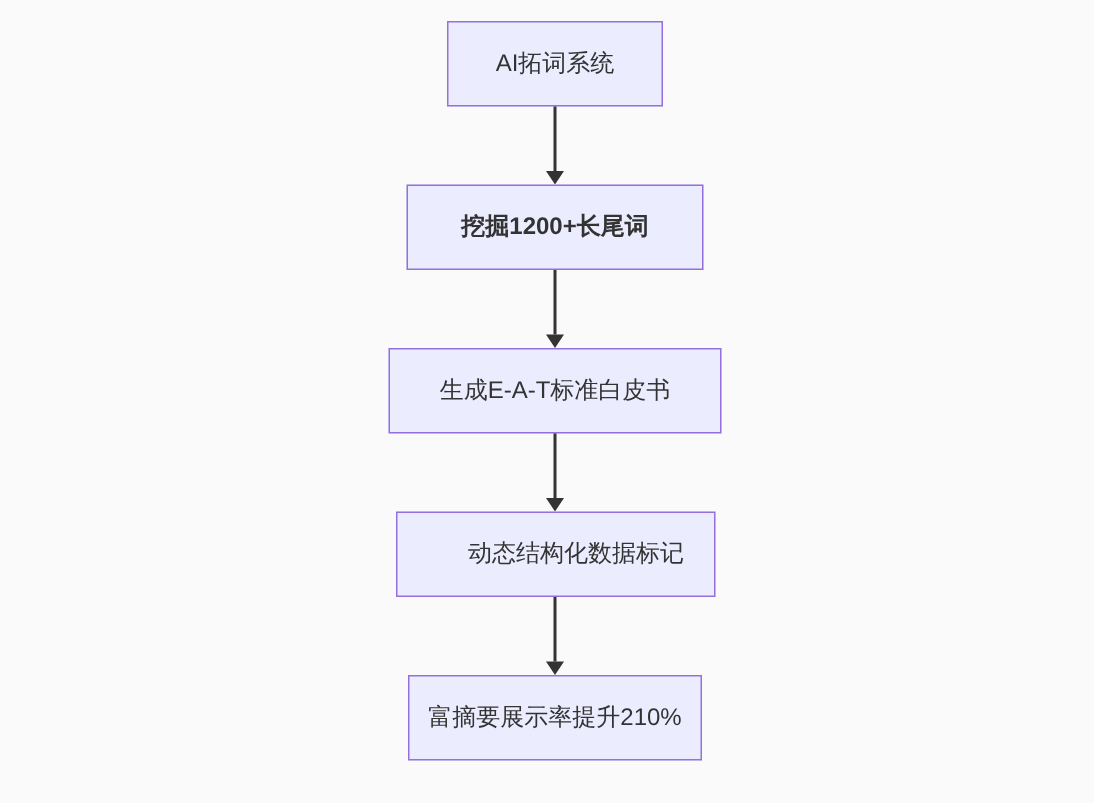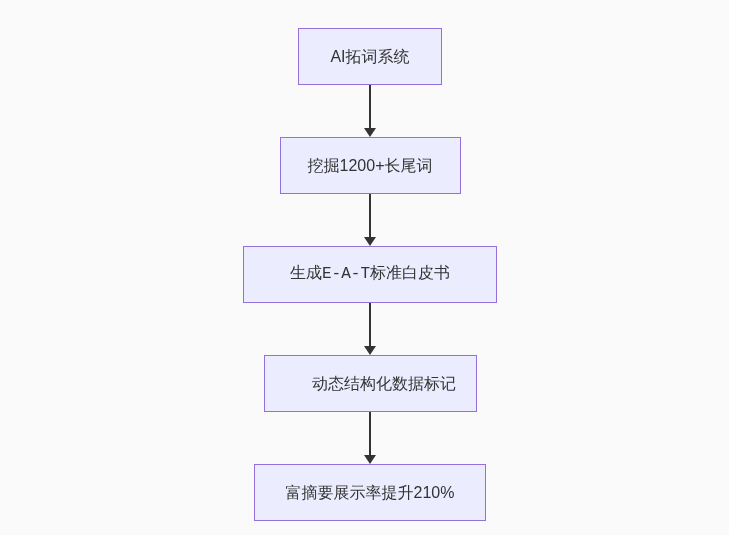--- a/index.html
+++ b/index.html
@@ -10,44 +10,44 @@
     width: 729px;
     height: 535px;
     position: relative;
     overflow: hidden;
     background: var(--background, #fafafa);
     font-family: "Liberation Sans", sans-serif;
   }
   .flowchart {
     position: absolute;
     left: 370px;
-    top: 28px;
+    top: 14px;
     transform: translateX(-50%);
     display: flex;
     flex-direction: column;
     align-items: center;
   }
   .node {
     box-sizing: border-box;
     height: 57px;
     background: var(--node-fill, #ECECFF);
     border: 1.5px solid var(--node-border, #9370DB);
     display: flex;
     align-items: center;
     justify-content: center;
     color: var(--text, #333333);
     font-size: 16px;
     line-height: 19px;
     white-space: nowrap;
   }
   .n1 { width: 144px; }
-  .n2 { width: 181px; }
-  .n3 { width: 254px; font-family: Liberation Mono, monospace; }
+  .n2 { width: 198px; font-weight: bold; }
+  .n3 { width: 222px; }
   .n4 { width: 213px; padding-left: 28px; }
-  .n5 { width: 232px; }
+  .n5 { width: 196px; }
   .arrow {
     height: 52px;
     display: flex;
     flex-direction: column;
     align-items: center;
   }
   .arrow-line {
     width: 2px;
     flex: 1 1 auto;
     background: var(--arrow, #333333);

